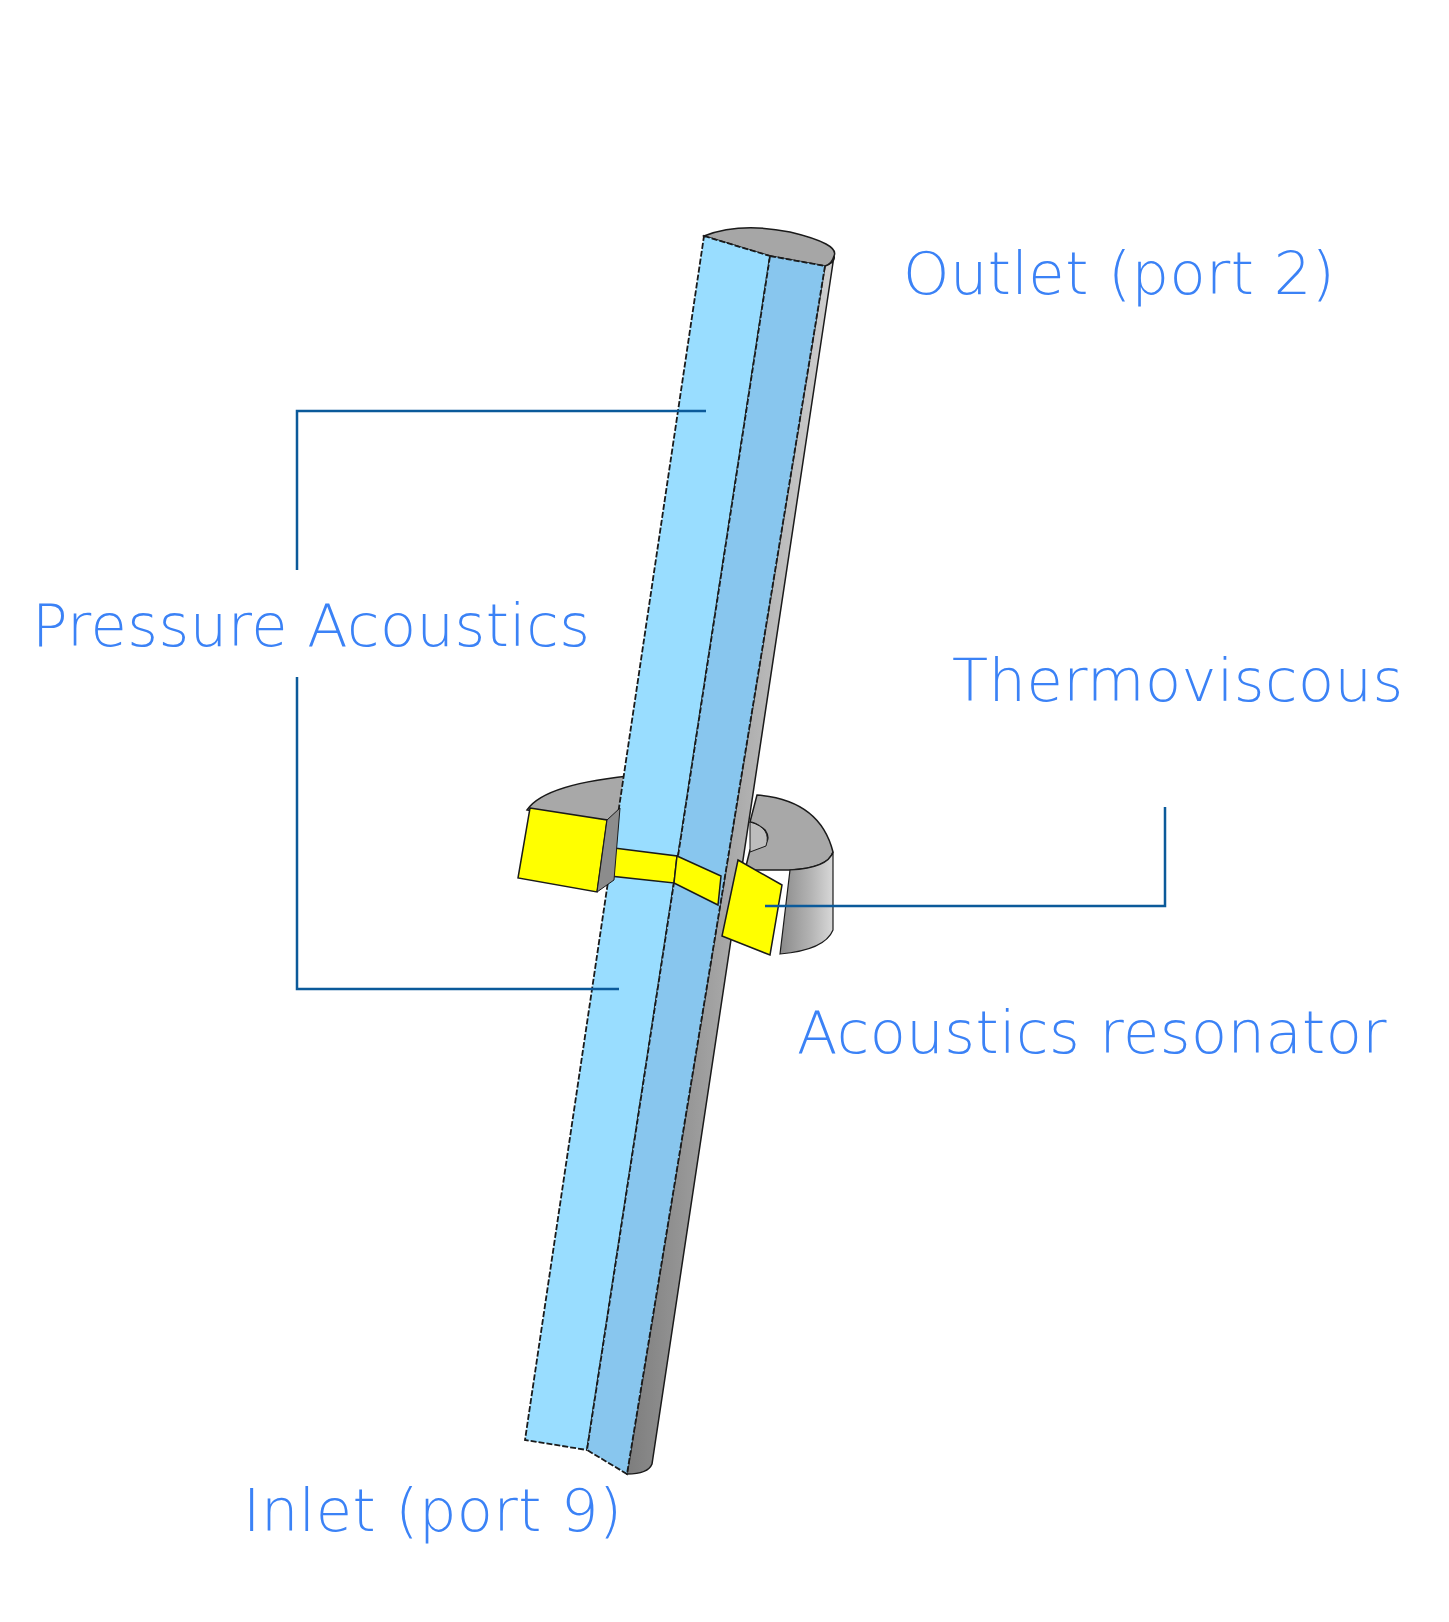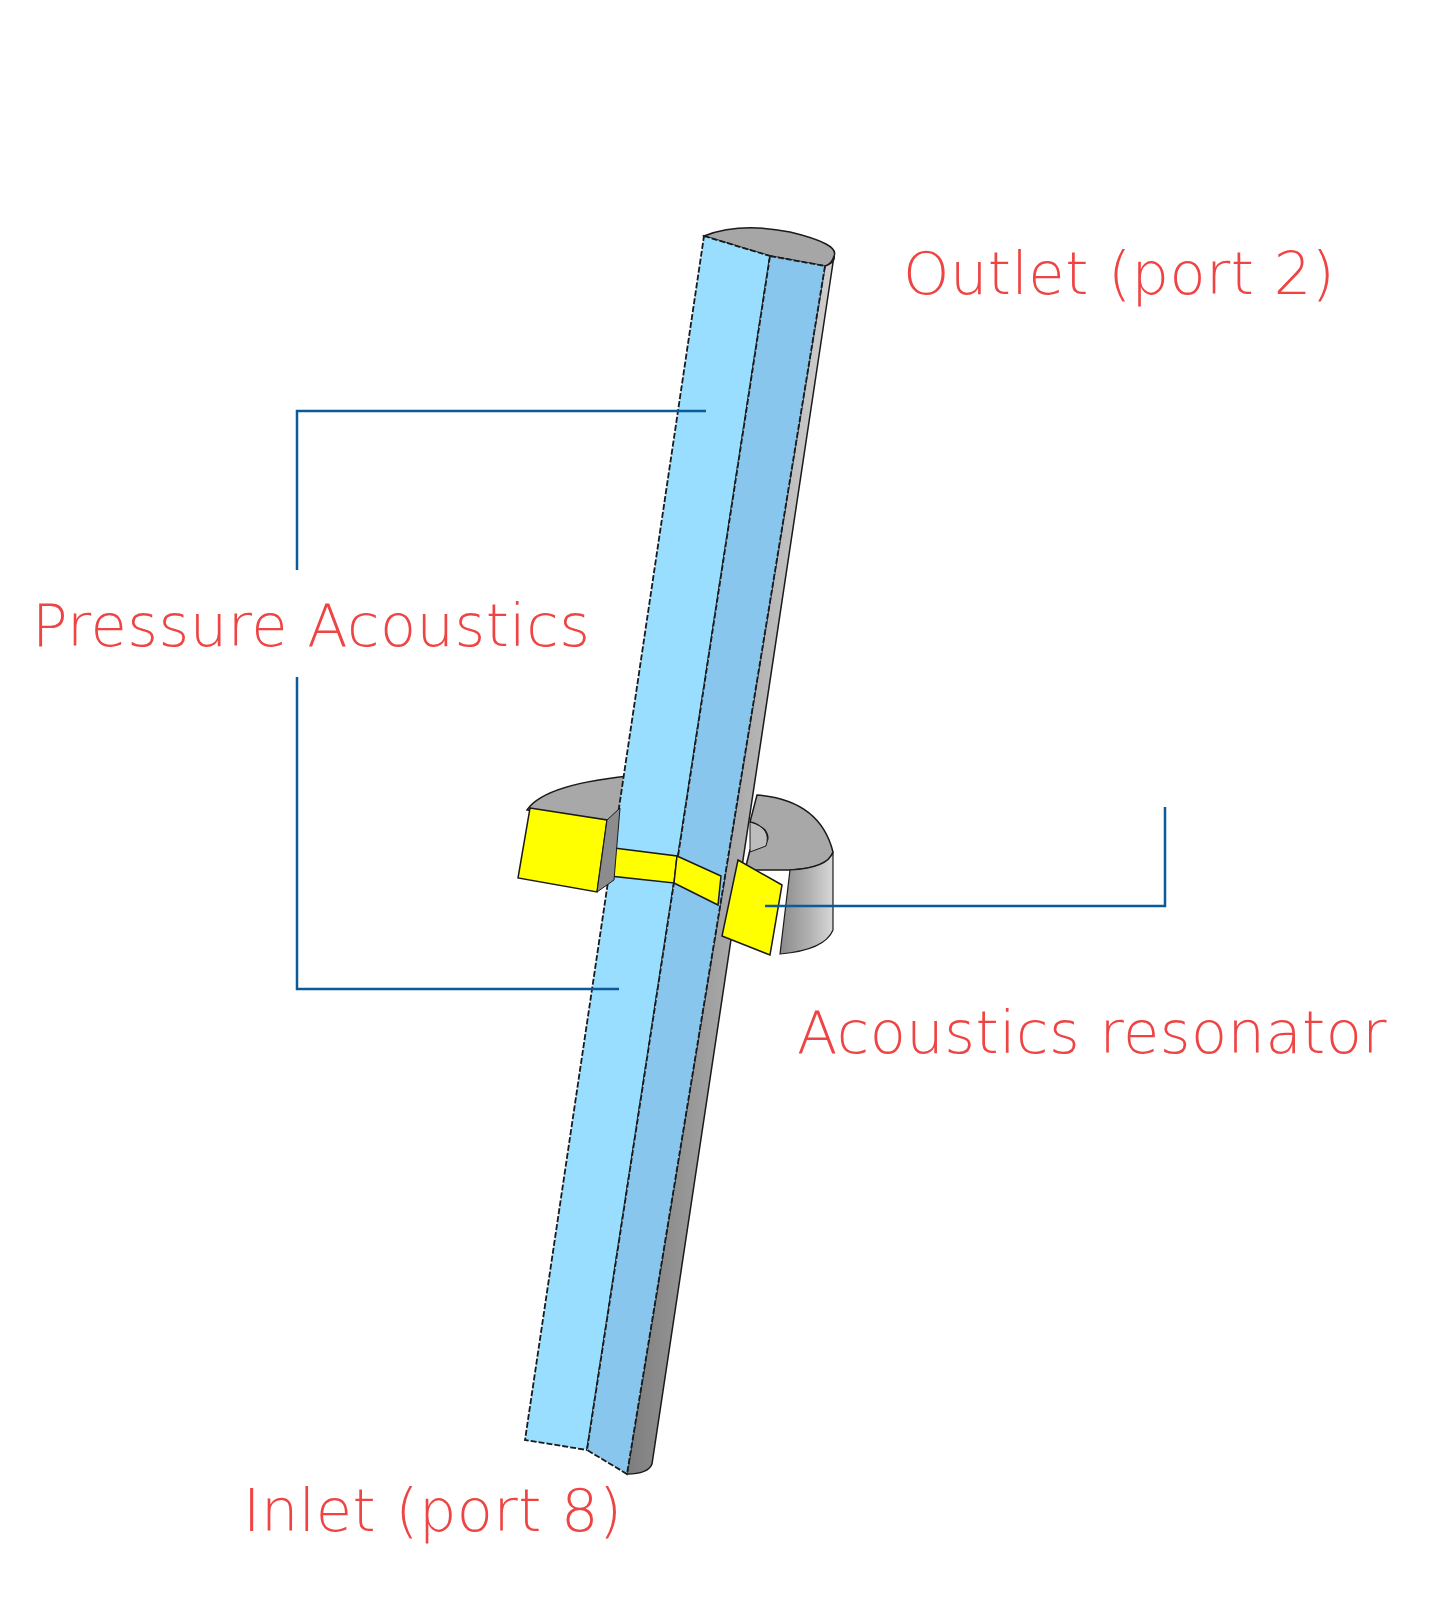--- a/index.html
+++ b/index.html
@@ -1,19 +1,19 @@
 <!DOCTYPE html>
 <html><head>
 <meta charset="utf-8">
 <style>
   html, body { margin: 0; padding: 0; background: #ffffff; }
   body { width: 1449px; height: 1622px; position: relative; overflow: hidden;
          font-family: "Liberation Sans", "DejaVu Sans", sans-serif; }
   #scene { position: absolute; left: 0; top: 0; }
-  .label { position: absolute; color: #ef4444; font-size: 59px; font-weight: 300;
+  .label { position: absolute; color: #3b82f6; font-size: 59px; font-weight: 300;
            letter-spacing: 0.5px; line-height: 72px; white-space: nowrap;
            font-family: "DejaVu Sans", sans-serif; -webkit-text-stroke: 0; }
   .lbl-outlet { left: 903px; top: 238px; }
   .lbl-pressure { left: 32px; top: 590px; }
   .lbl-thermo { left: 952px; top: 645px; }
   .lbl-helm { left: 797px; top: 997px; }
   .lbl-inlet { left: 243px; top: 1475px; }
   .label span { display: block; }
 </style>
 </head>
@@ -72,15 +72,16 @@
   <g stroke="#0b5a9a" stroke-width="2.5" fill="none">
     <polyline points="706,411 297,411 297,570"></polyline>
     <polyline points="297,677 297,989 619,989"></polyline>
     <polyline points="1165,807 1165,906 765,906"></polyline>
   </g>
 </svg>
 
 <div class="label lbl-outlet">Outlet (port 2)</div>
 <div class="label lbl-pressure">Pressure Acoustics</div>
 <div class="label lbl-thermo">
+  <span>Thermoviscous</span>
 </div>
 <div class="label lbl-helm">Acoustics resonator</div>
-<div class="label lbl-inlet">Inlet (port 8)</div>
+<div class="label lbl-inlet">Inlet (port 9)</div>
 
 </body></html>

